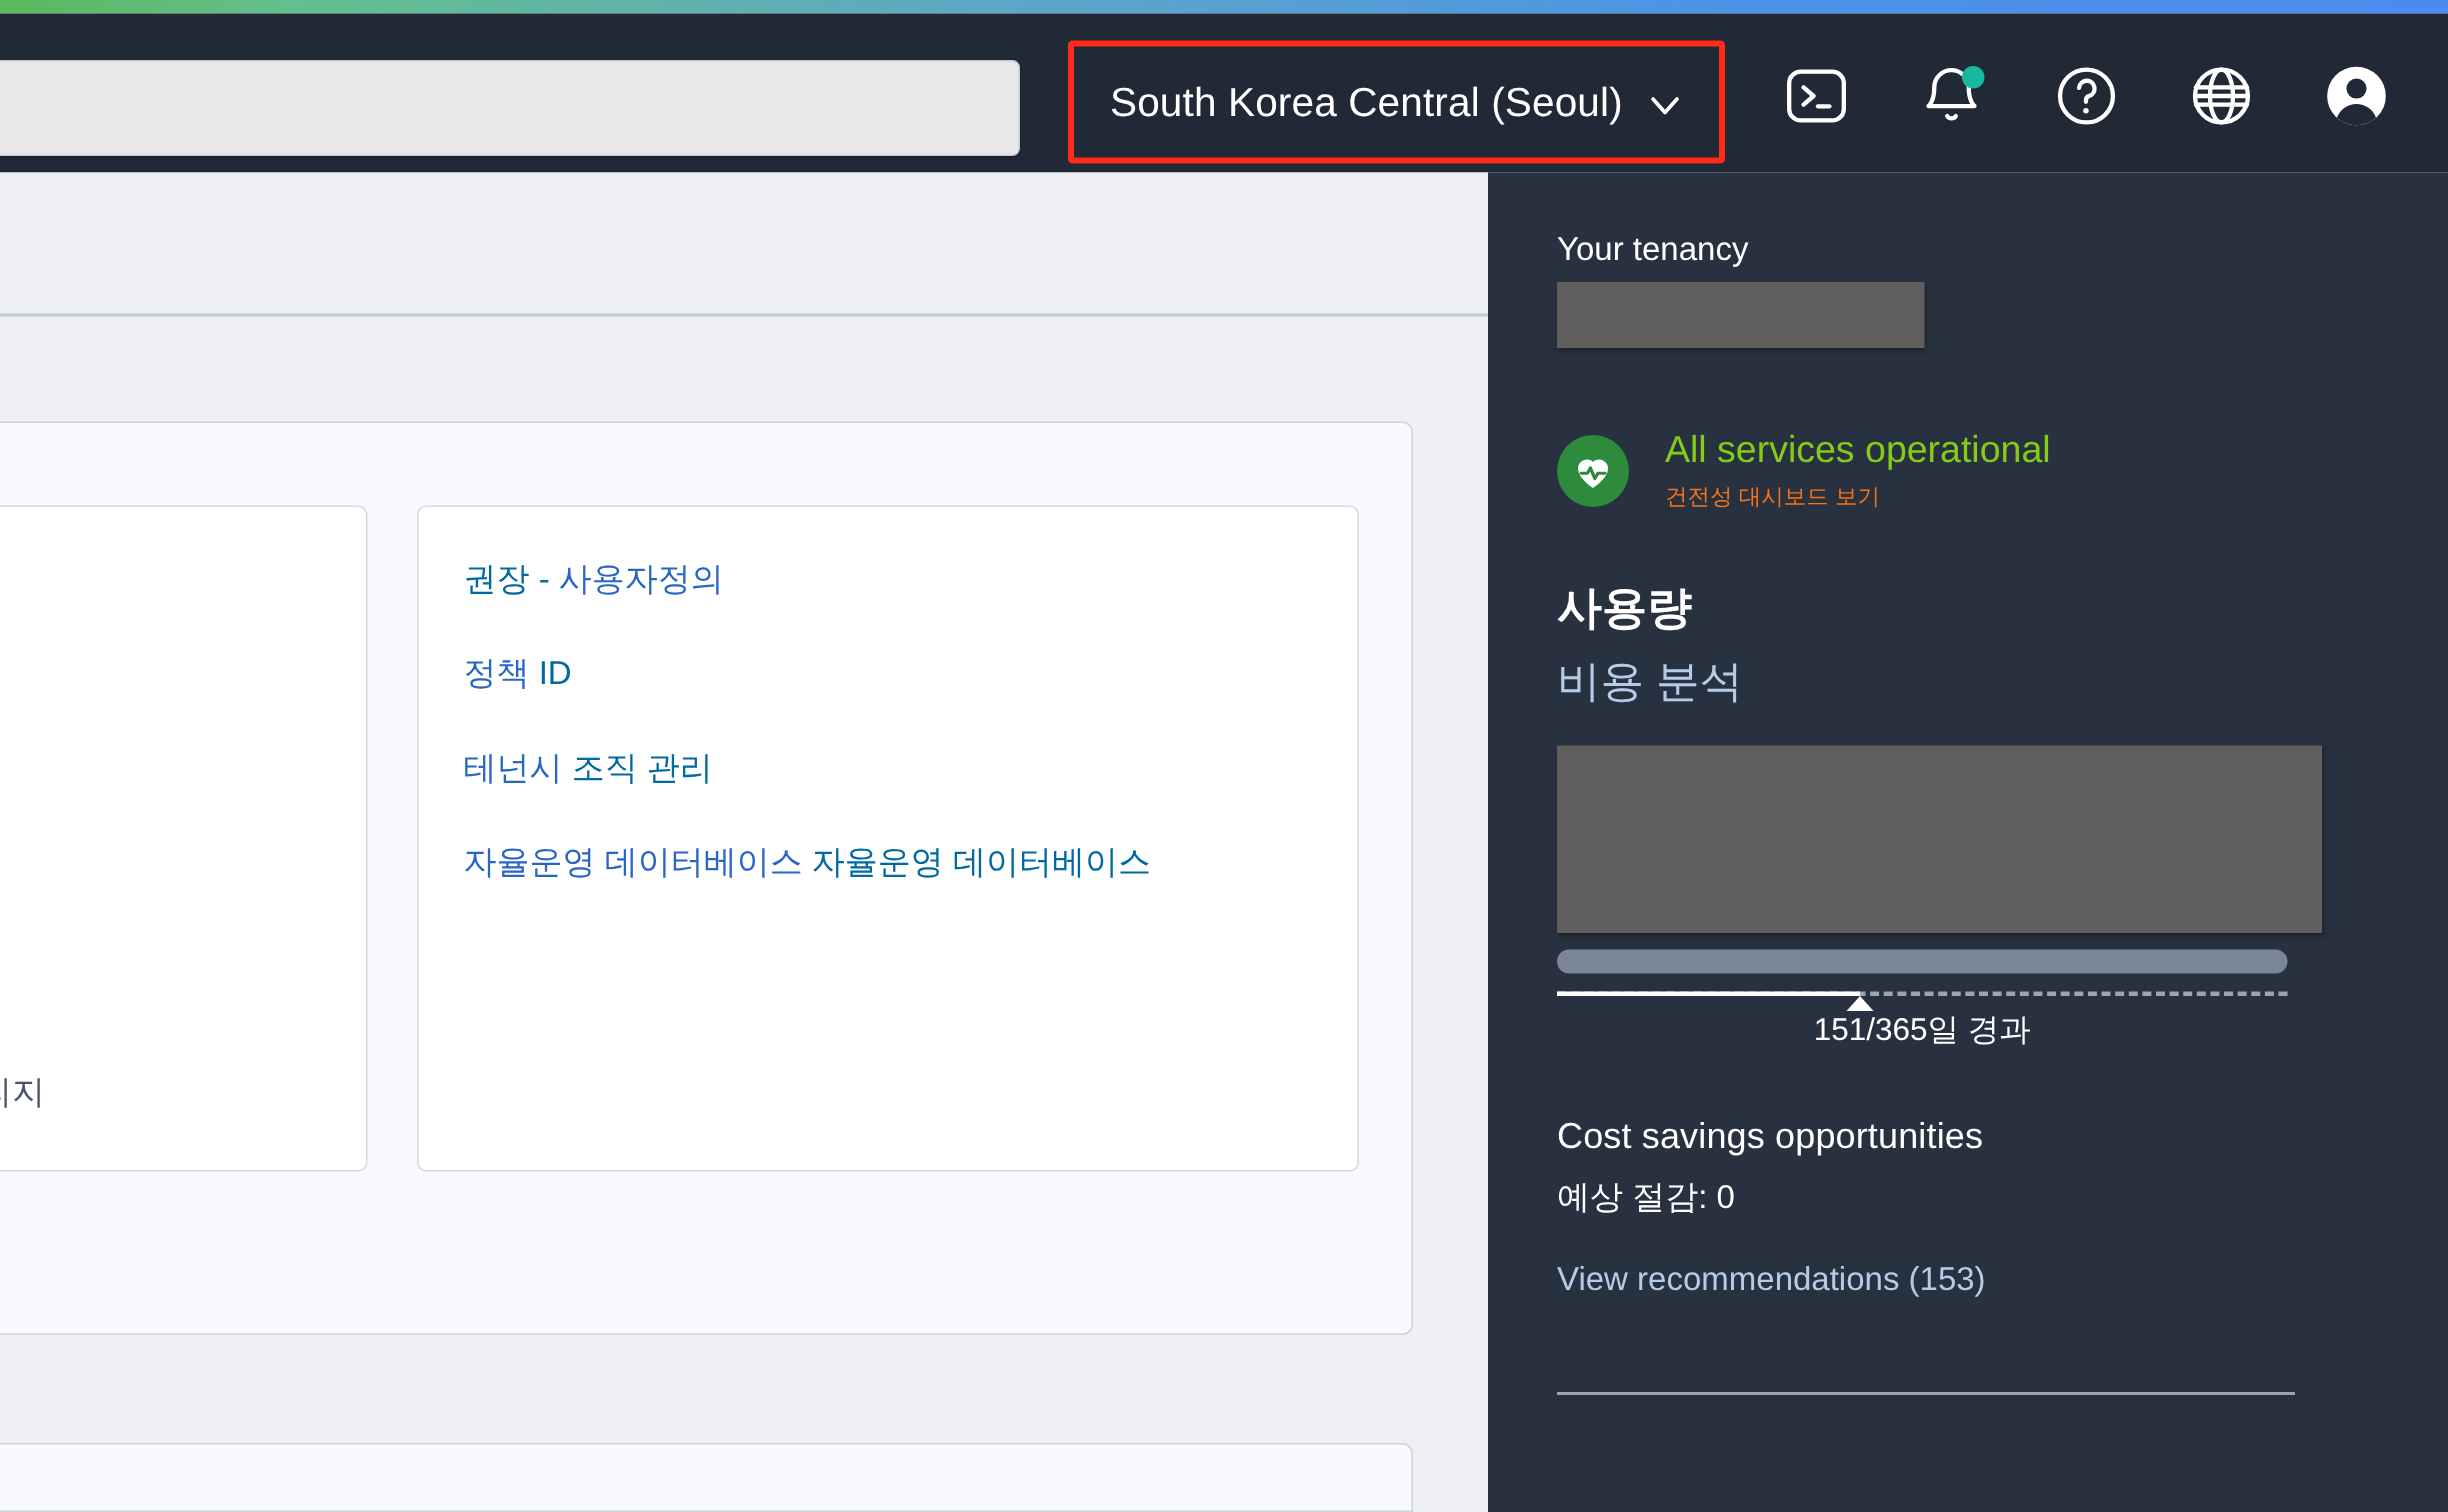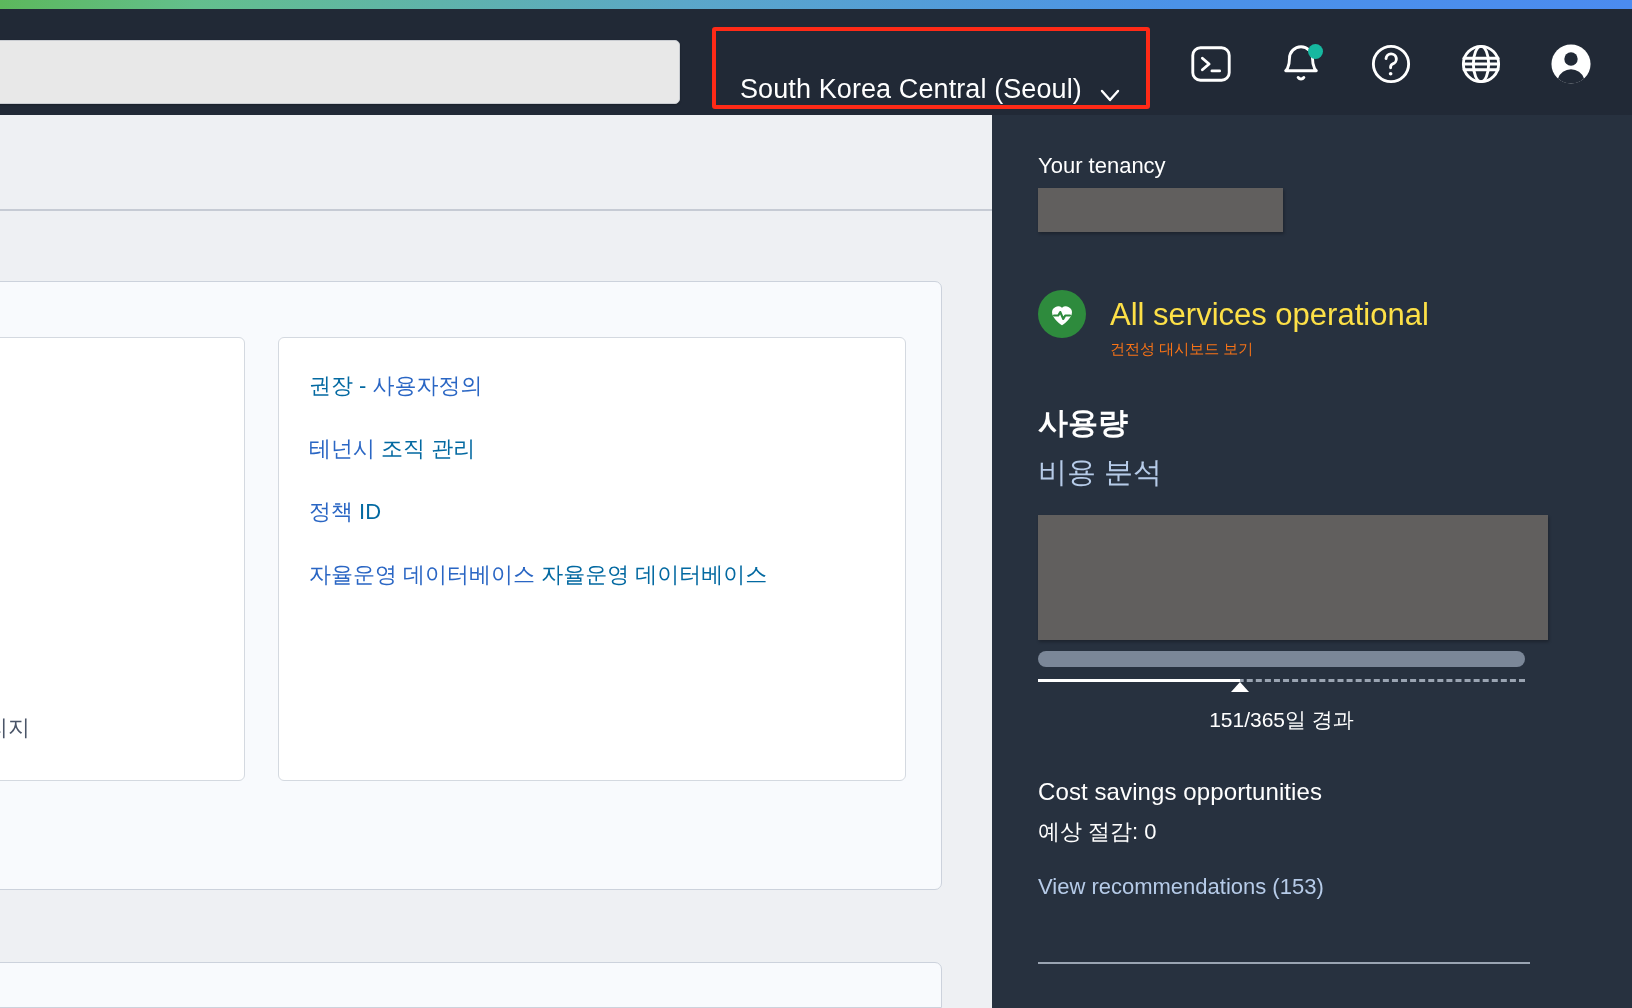--- a/index.html
+++ b/index.html
@@ -37,21 +37,21 @@
     width: 100%; height: 100%;
     background: transparent; border: none; outline: none;
     padding: 0 20px;
     font-size: 20px; color: #333;
     font-family: "Liberation Sans", sans-serif;
   }
 
   .region-selector {
     position: absolute; left: 712px; top: 18px;
     height: 82px;
-    display: flex; align-items: flex-end; justify-content: center;
+    display: flex; align-items: center; justify-content: center;
     padding: 0 24px;
     border: 4px solid #ff2a17;
     border-radius: 3px;
     cursor: pointer;
   }
   .region-label {
     font-size: 27px; color: #ffffff; white-space: nowrap;
     letter-spacing: .1px;
   }
   .chev {
@@ -139,21 +139,21 @@
     display: flex; align-items: flex-start;
     margin-top: 54px;
   }
   .health-icon {
     width: 48px; height: 48px; border-radius: 50%;
     background: #2e8b3d;
     display: flex; align-items: center; justify-content: center;
     flex: none; margin-top: 4px;
   }
   .health-texts { margin-left: 24px; }
-  .health-title { font-size: 31px; color: #fde047; line-height: 1.15; margin-top: 11px; }
+  .health-title { font-size: 25px; color: #84cc16; line-height: 1.15; }
   .health-sub { font-size: 15px; color: #f97316; margin-top: 7px; cursor: pointer; }
 
   .usage-title { font-size: 30px; color: #ffffff; font-weight: bold; margin-top: 44px; }
   .usage-sub { font-size: 29px; color: #b6cbe8; margin-top: 9px; cursor: pointer; }
   .redact-usage {
     width: 510px; height: 125px; margin-top: 22px;
   }
   .usage-bar {
     width: 487px; height: 16px; border-radius: 8px;
     background: #7b8798; margin-top: 11px;
@@ -173,21 +173,21 @@
   .progress-marker {
     position: absolute; top: 3px;
     width: 0; height: 0;
     border-left: 9px solid transparent;
     border-right: 9px solid transparent;
     border-bottom: 10px solid #ffffff;
     transform: translateX(-9px);
   }
   .progress-caption {
     width: 487px; text-align: center;
-    font-size: 21px; color: #ffffff; margin-top: 24px;
+    font-size: 21px; color: #ffffff; margin-top: 8px;
   }
 
   .cost-title { font-size: 24px; color: #ffffff; margin-top: 44px; letter-spacing: .1px; }
   .cost-sub { font-size: 22px; color: #ffffff; margin-top: 11px; }
   .cost-link { font-size: 22px; color: #b6cbe8; margin-top: 27px; cursor: pointer; }
   .rp-divider {
     width: 492px; height: 2px; background: #9aa4b2;
     margin-top: 62px;
   }
 </style>
@@ -269,25 +269,25 @@
     <div class="card-left-text">토리지</div>
 
     <div class="inner-card card-right">
       <div class="card-right-inner">
 
         <div class="cr-row">
           <span class="plain">권장 - </span><span class="lnk-u">사용자정의</span>
         </div>
 
         <div class="cr-row">
+          <span class="lnk">정책</span><span class="plain"> ID</span>
+        </div>
+
+        <div class="cr-row">
           <span class="lnk">테넌시</span><span class="plain"> 조직 관리</span>
-        </div>
-
-        <div class="cr-row">
-          <span class="lnk">정책</span><span class="plain"> ID</span>
         </div>
 
         <div class="cr-row">
           <span class="lnk">자율운영 데이터베이스</span><span class="plain"> 자율운영 데이터베이스</span>
         </div>
 
       </div>
     </div>
 
     <div class="bottom-card-edge"></div>

